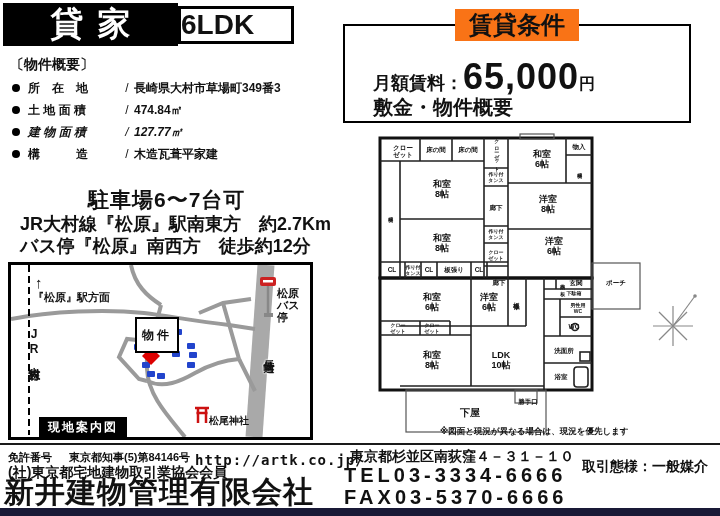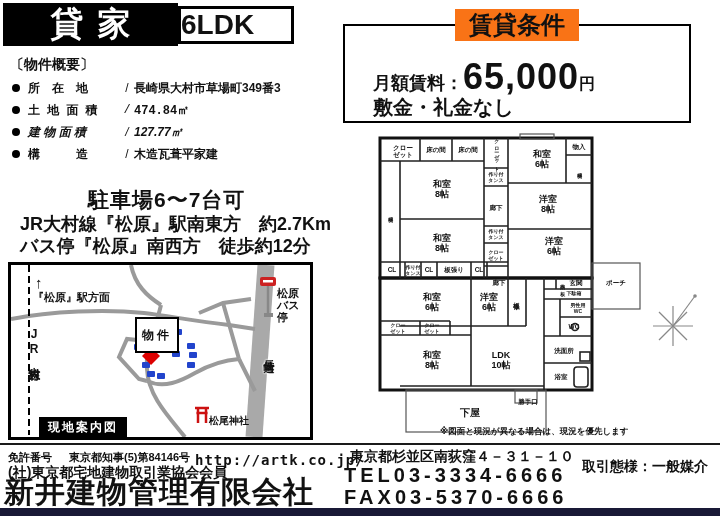--- a/index.html
+++ b/index.html
@@ -74,31 +74,31 @@
   <span>6LDK</span>
 </div>
 
 <div class="abs terms-box">
   <div class="terms-title">賃貸条件</div>
   <div class="terms-rent">
     <span class="lbl">月額賃料：</span>
     <span class="amt">65,000</span>
     <span class="unit">円</span>
   </div>
-  <div class="terms-deposit">敷金・礼金なし</div>
+  <div class="terms-deposit">敷金・物件概要</div>
 </div>
 
 <div class="abs ov-title">〔物件概要〕</div>
 <div class="ov-row" style="top:80px;">
   <span class="ov-bullet"></span>
   <span class="ov-label">所　在　地</span>
   <span class="ov-sep">/</span>
   <span>長崎県大村市草場町349番3</span>
 </div>
-<div class="ov-row" style="top:102px;font-family:Liberation Mono, monospace;">
+<div class="ov-row" style="top:102px;">
   <span class="ov-bullet"></span>
   <span class="ov-label">土 地 面 積</span>
   <span class="ov-sep">/</span>
   <span>474.84㎡</span>
 </div>
 <div class="ov-row" style="top:124px;font-style:italic;">
   <span class="ov-bullet"></span>
   <span class="ov-label">建 物 面 積</span>
   <span class="ov-sep">/</span>
   <span>127.77㎡</span>

